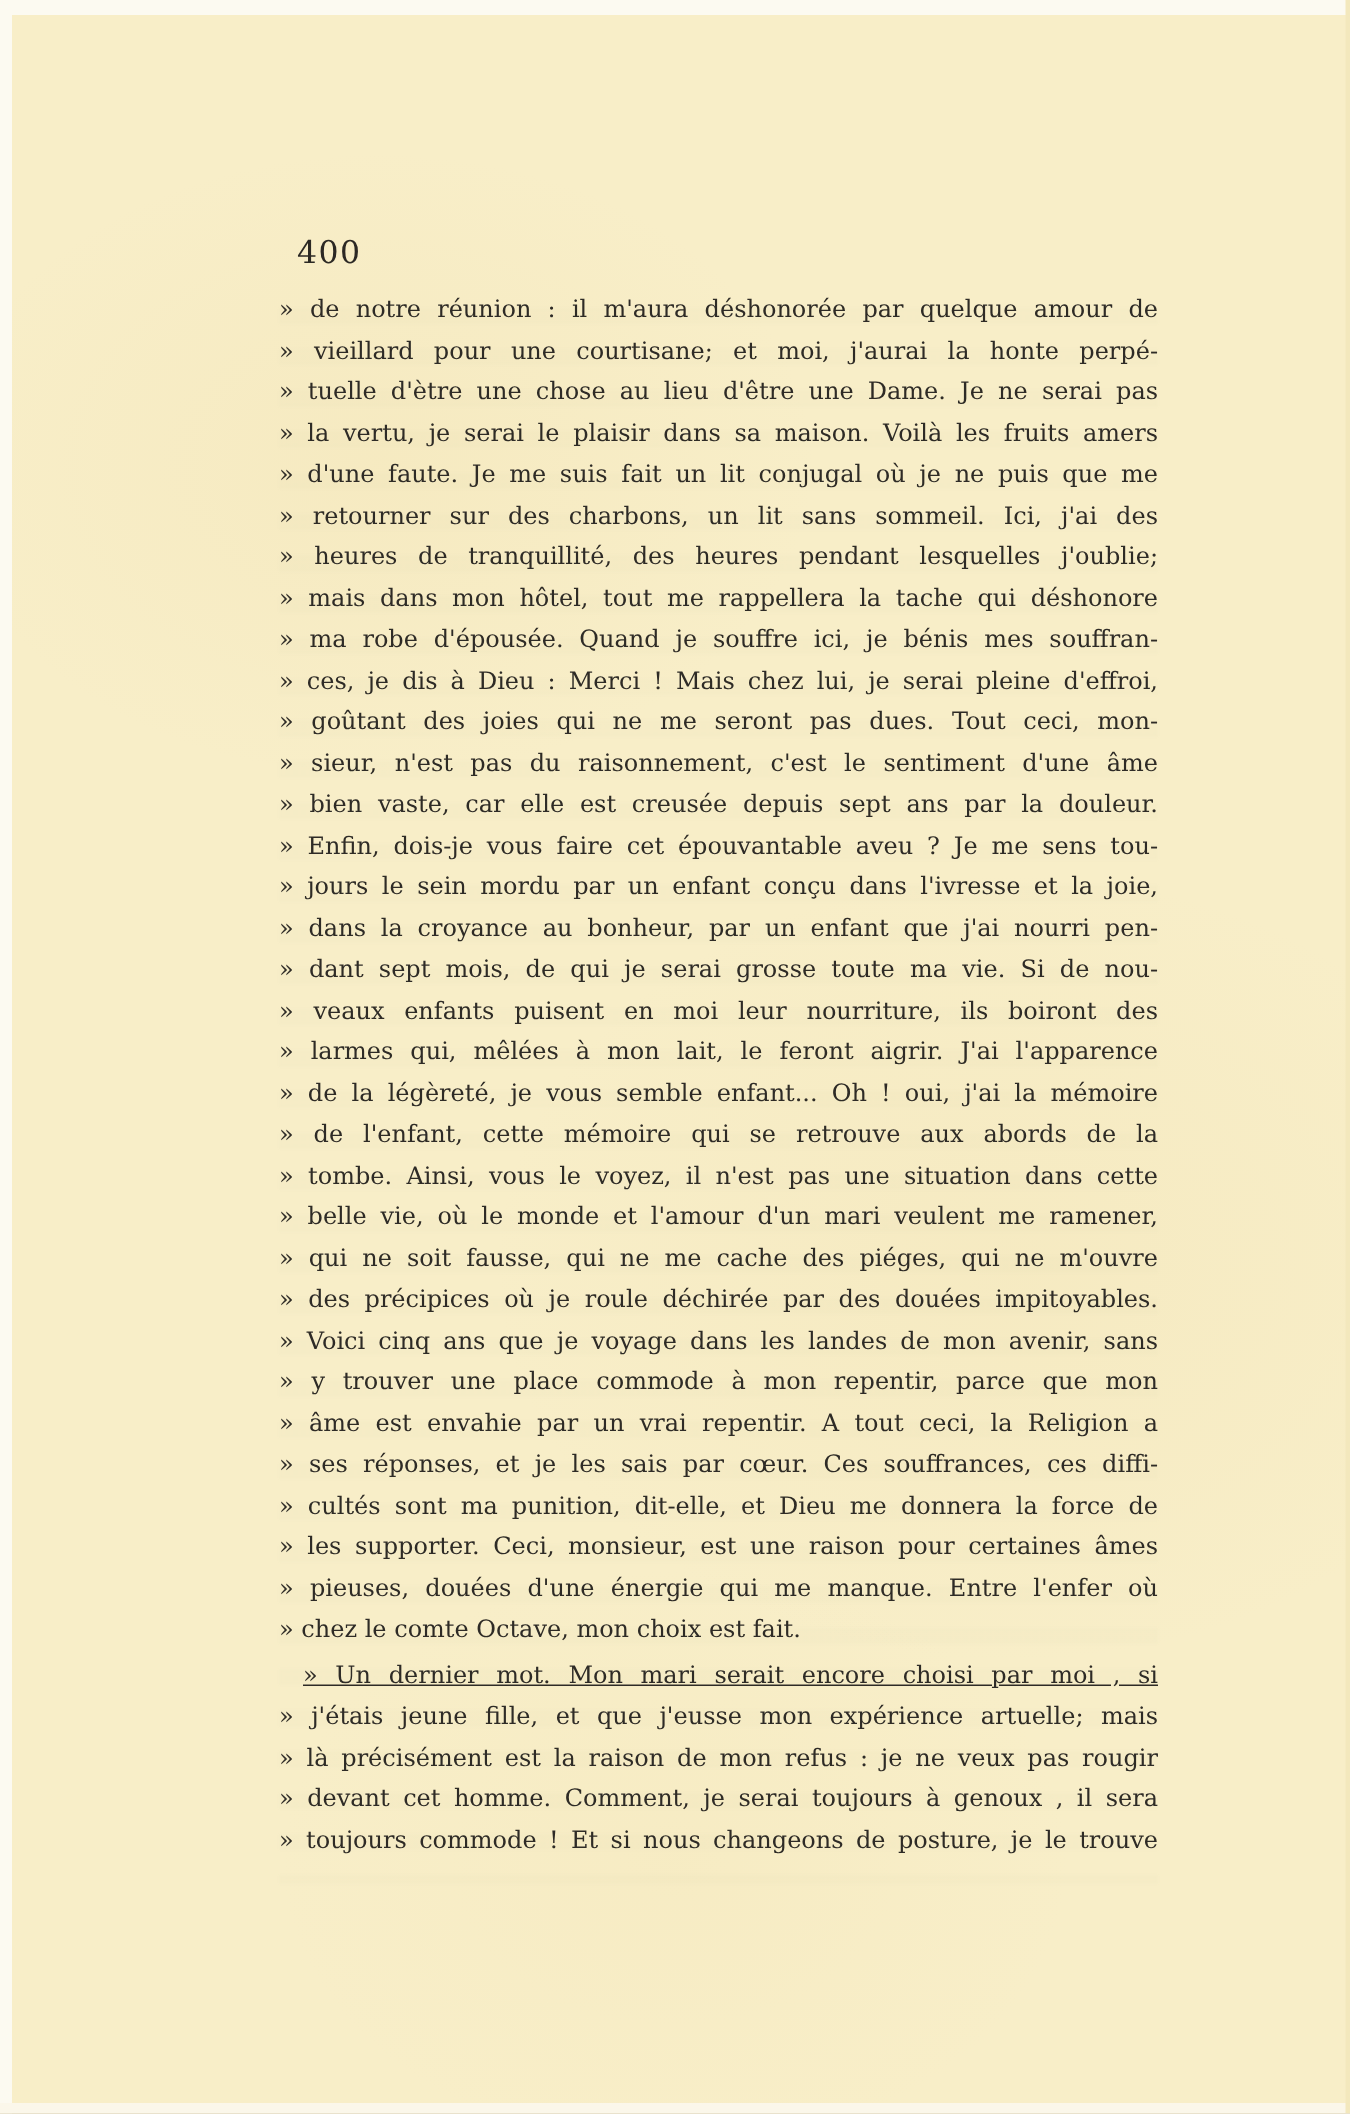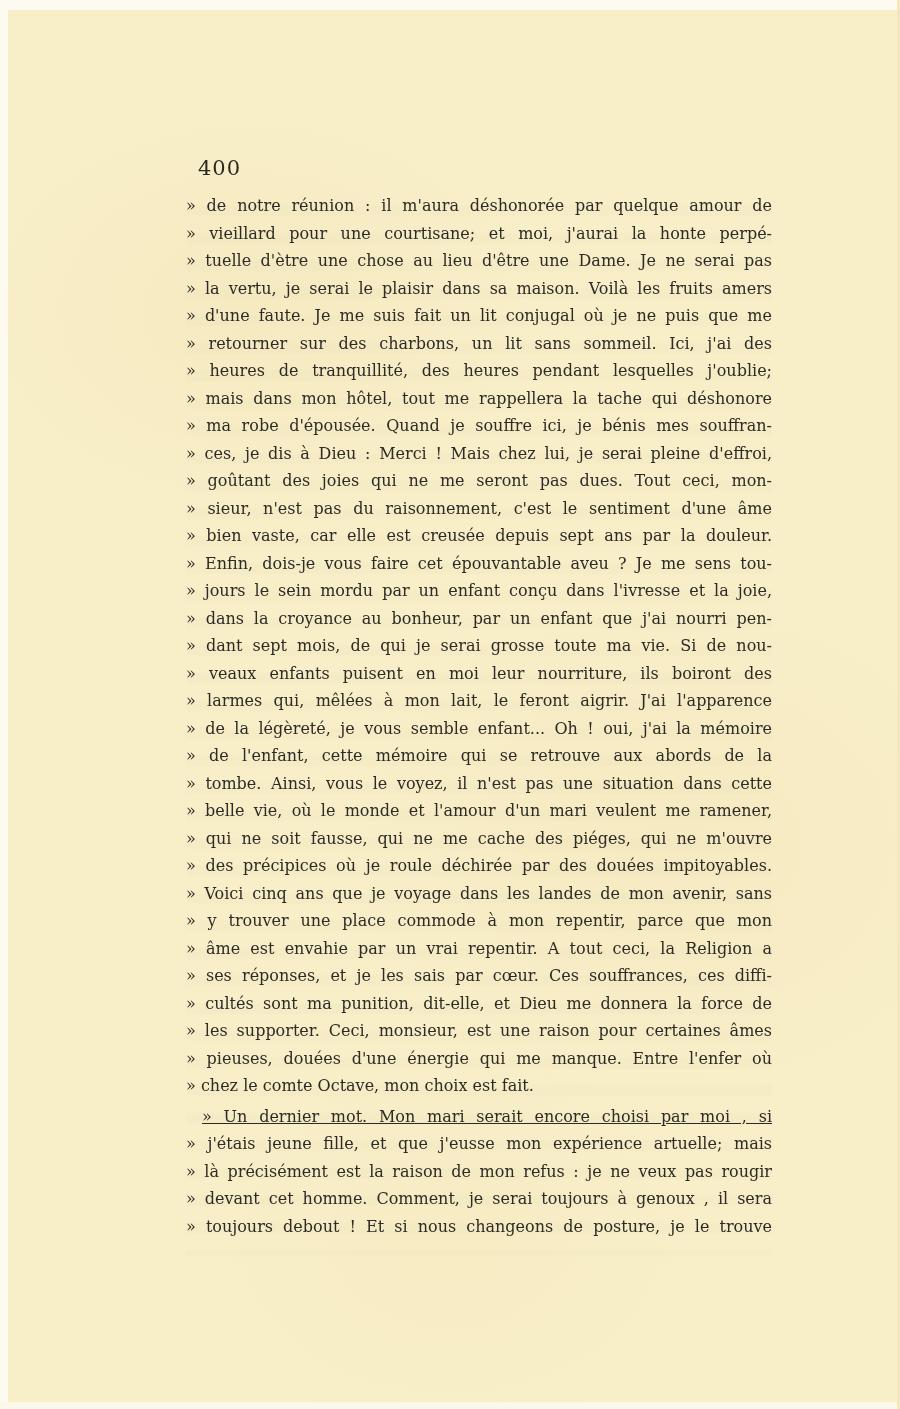--- a/index.html
+++ b/index.html
@@ -123,15 +123,15 @@
     <div class="line">» âme est envahie par un vrai repentir. A tout ceci, la Religion a</div>
     <div class="line">» ses réponses, et je les sais par cœur. Ces souffrances, ces diffi-</div>
     <div class="line">» cultés sont ma punition, dit-elle, et Dieu me donnera la force de</div>
     <div class="line">» les supporter. Ceci, monsieur, est une raison pour certaines âmes</div>
     <div class="line">» pieuses, douées d'une énergie qui me manque. Entre l'enfer où</div>
     <div class="line end-par">» chez le comte Octave, mon choix est fait.</div>
     <div class="line indent">» Un dernier mot. Mon mari serait encore choisi par moi , si</div>
     <div class="line">» j'étais jeune fille, et que j'eusse mon expérience artuelle; mais</div>
     <div class="line">» là précisément est la raison de mon refus : je ne veux pas rougir</div>
     <div class="line">» devant cet homme. Comment, je serai toujours à genoux , il sera</div>
-    <div class="line">» toujours debout ! Et si nous changeons de posture, je le trouve</div>
+    <div class="line">» toujours commode ! Et si nous changeons de posture, je le trouve</div>
   </div>
 </div>
 
 </body></html>

